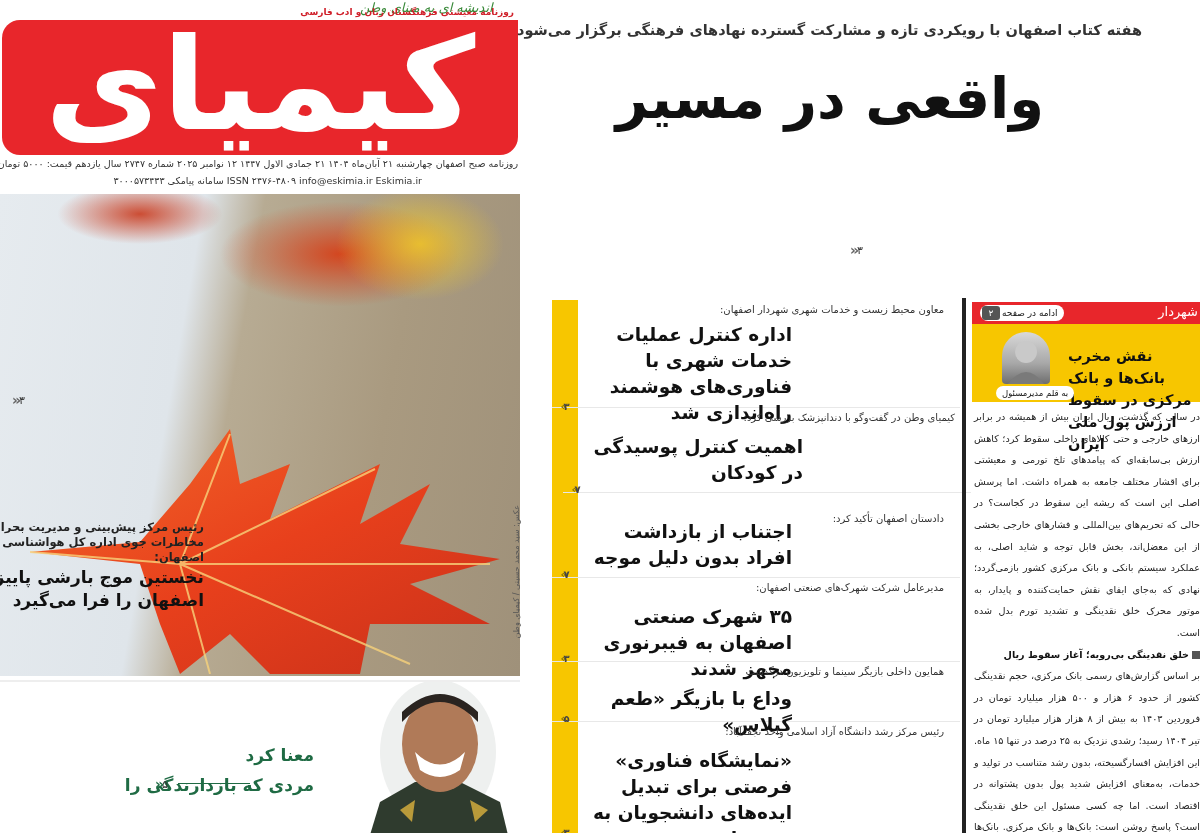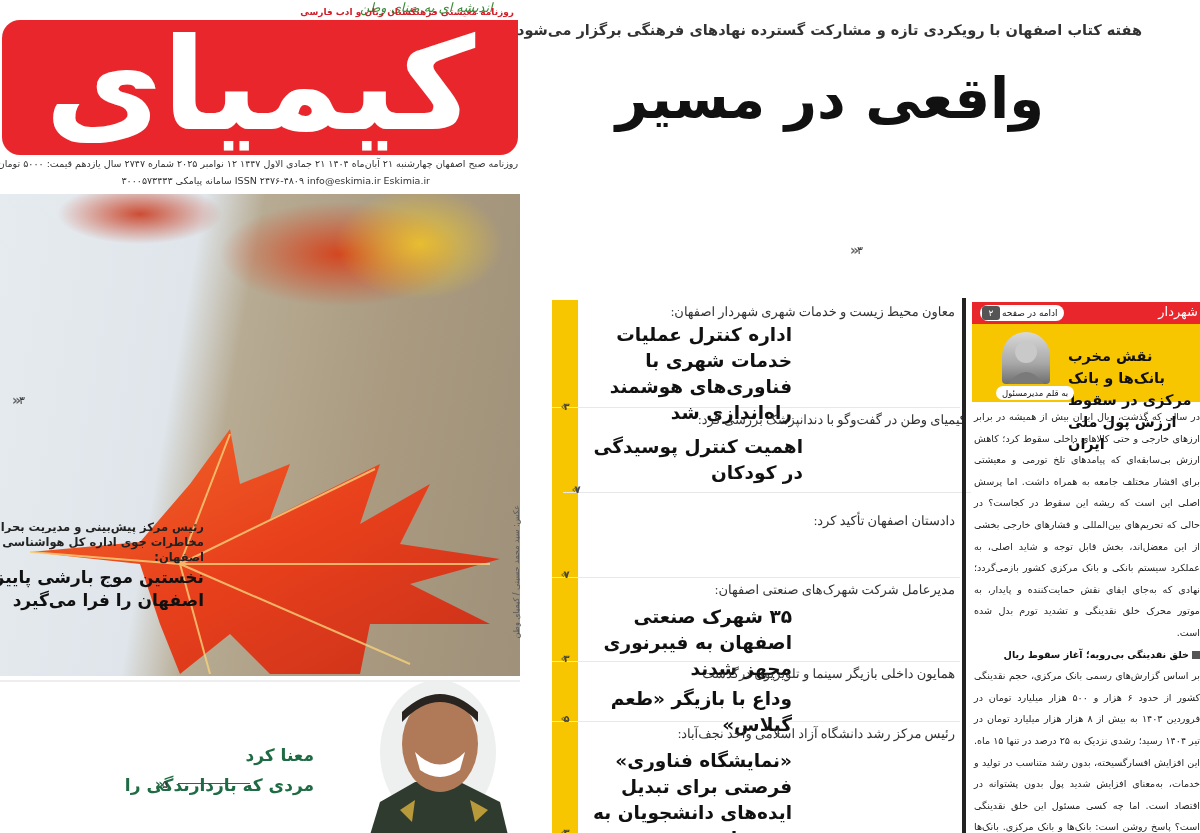--- a/index.html
+++ b/index.html
@@ -7,21 +7,21 @@
     body { position: relative; font-family: "DejaVu Sans", sans-serif; color: #1a1a1a; }
 
     
     .masthead { position: absolute; left: 0; top: 0; width: 522px; height: 192px; }
     .tagline-red { position: absolute; right: 8px; top: 7px; font-size: 9px; font-weight: bold; color: #d0202a; direction: rtl; }
     .tagline-green { position: absolute; left: 360px; top: 0px; font-size: 13px; font-style: italic; color: #3a8a3a; direction: rtl; font-family: "DejaVu Serif", serif; }
     .logo-box { position: absolute; left: 2px; top: 20px; width: 516px; height: 135px; background: #e8262b; border-radius: 18px 0 18px 18px; overflow: hidden; }
     .logo-text { position: absolute; left: 0; right: 0; top: -20px; text-align: center; color: #ffffff; font-size: 128px; font-weight: bold; direction: rtl; letter-spacing: -6px; line-height: 170px; font-family: "DejaVu Sans", sans-serif; }
     .info-line { position: absolute; right: 4px; font-size: 9.5px; color: #333; direction: rtl; white-space: nowrap; }
     .info-1 { top: 158px; }
-    .info-2 { top: 175px; right: 92px; text-align: center; }
+    .info-2 { top: 175px; right: 100px; text-align: center; }
 
     
     .photo { position: absolute; left: 0; top: 194px; width: 520px; height: 482px; overflow: hidden;
       background:
         radial-gradient(ellipse 120px 80px at 420px 50px, rgba(240,200,40,0.85), rgba(240,200,40,0) 70%),
         radial-gradient(ellipse 160px 70px at 340px 60px, rgba(215,60,20,0.9), rgba(215,60,20,0) 75%),
         radial-gradient(ellipse 110px 40px at 140px 20px, rgba(200,50,20,0.85), rgba(200,50,20,0) 75%),
         linear-gradient(100deg, #e6ebef 0%, #dfe5ea 34%, #b7ab93 44%, #a99a80 70%, #9f917a 100%);
     }
     .leaf { position: absolute; left: 30px; top: 230px; width: 470px; height: 250px; }
@@ -43,21 +43,21 @@
     
     .lead { position: absolute; left: 548px; top: 0; width: 652px; height: 280px; }
     .lead-kicker { position: absolute; right: 58px; top: 22px; font-size: 14.5px; font-weight: bold; color: #333; direction: rtl; white-space: nowrap; text-align: right; }
     .lead-title { position: absolute; right: 110px; top: 62px; width: 520px; text-align: center; direction: rtl; font-size: 56px; font-weight: bold; color: #111; line-height: 74px; letter-spacing: -1px; }
     .lead-ref { position: absolute; left: 302px; top: 242px; }
 
     
     .news-col { position: absolute; left: 552px; top: 300px; width: 408px; height: 533px; }
     .yellow-bar { position: absolute; left: 0; top: 0; width: 26px; height: 533px; background: #f7c600; }
     .news-item { position: absolute; left: 0; width: 408px; border-bottom: 1px solid #e8e8e8; }
-    .news-kicker { position: absolute; right: 5px; font-size: 13px; color: #333; direction: rtl; white-space: nowrap; font-family: Liberation Serif, serif; }
+    .news-kicker { position: absolute; right: 16px; font-size: 10px; color: #333; direction: rtl; white-space: nowrap; }
     .news-title { position: absolute; right: 168px; width: 210px; text-align: right; direction: rtl; font-size: 18.5px; font-weight: bold; color: #111; line-height: 26px; }
     .news-ref { position: absolute; left: 0px; width: 26px; text-align: center; font-size: 10px; font-weight: bold; color: #444; }
     .news-ref .chev { color: #8a7400; font-size: 11px; }
 
     
     .editorial { position: absolute; left: 962px; top: 298px; width: 238px; height: 535px; border-left: 4px solid #222; }
     .ed-header { position: absolute; left: 6px; top: 4px; width: 232px; height: 22px; background: #e8262b; }
     .ed-header-label { position: absolute; right: 6px; top: 2px; font-size: 13px; color: #fff; direction: rtl; }
     .ed-continue { position: absolute; left: 8px; top: 3px; height: 16px; padding: 0 6px 0 22px; background: #fff; border-radius: 8px; font-size: 9px; color: #111; direction: rtl; line-height: 16px; }
     .ed-continue-badge { position: absolute; left: 2px; top: 1px; width: 18px; height: 14px; background: #555; color: #fff; font-size: 9px; text-align: center; line-height: 14px; border-radius: 3px; }
@@ -149,20 +149,21 @@
   </div>
 
   <div class="news-item" style="top:108px;height:85px;margin-left:11px;">
     <div class="news-kicker" style="top:4px;">کیمیای وطن در گفت‌وگو با دندانپزشک بررسی کرد:</div>
     <div class="news-title" style="top:26px;">اهمیت کنترل پوسیدگی در کودکان</div>
     <div class="news-ref" style="top:75px;"><span class="chev">«</span><span>۷</span></div>
   </div>
 
   <div class="news-item" style="top:193px;height:85px;">
     <div class="news-kicker" style="top:4px;margin-top:16px;">دادستان اصفهان تأکید کرد:</div>
+    <div class="news-title" style="top:26px;">اجتناب از بازداشت افراد بدون دلیل موجه</div>
     <div class="news-ref" style="top:75px;"><span class="chev">«</span><span>۷</span></div>
   </div>
 
   <div class="news-item" style="top:278px;height:84px;">
     <div class="news-kicker" style="top:4px;">مدیرعامل شرکت شهرک‌های صنعتی اصفهان:</div>
     <div class="news-title" style="top:26px;">۳۵ شهرک صنعتی اصفهان به فیبرنوری مجهز شدند</div>
     <div class="news-ref" style="top:74px;"><span class="chev">«</span><span>۳</span></div>
   </div>
 
   <div class="news-item" style="top:362px;height:60px;">

